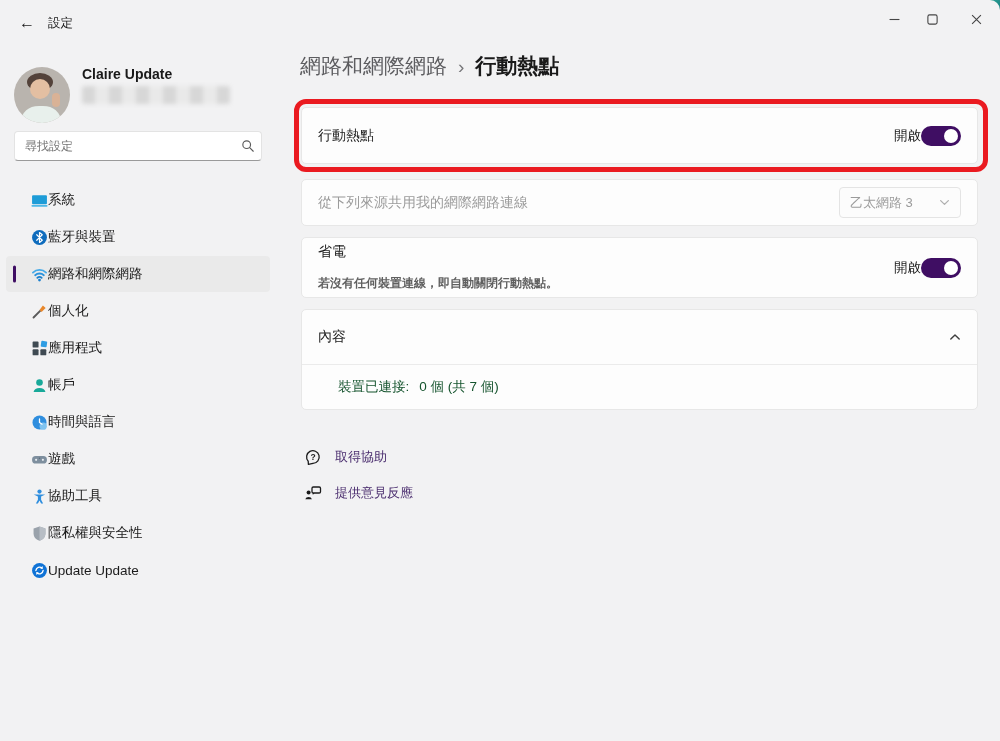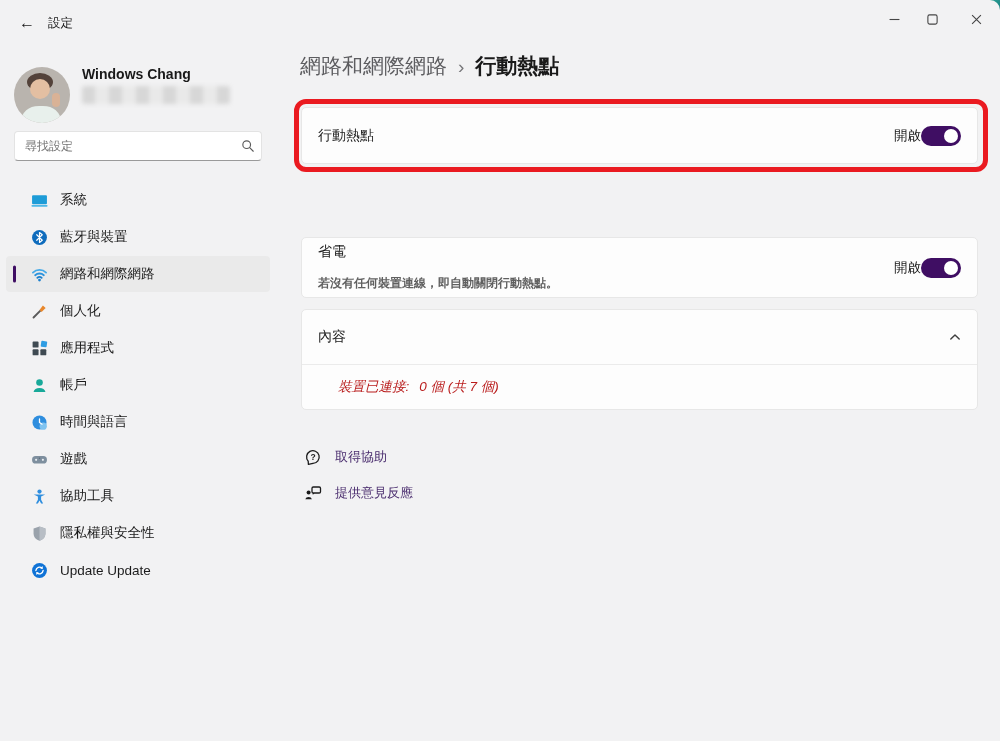--- a/index.html
+++ b/index.html
@@ -44,21 +44,21 @@
     background:#fff;border:1px solid #e3e3e3;border-bottom:1px solid #9a9a9a;
     border-radius:4px;display:flex;align-items:center;}
   .search-box input{flex:1;border:none;outline:none;background:transparent;
     font-family:inherit;font-size:12px;color:#333;padding:0 8px 0 10px;min-width:0;}
   .search-box input::placeholder{color:#737373;opacity:1;}
   .search-icn{width:26px;display:flex;justify-content:center;align-items:center;}
 
   
   .nav{position:absolute;left:6px;top:182px;width:264px;}
   .nav-item{position:relative;height:36px;margin-bottom:1px;border-radius:4px;
-    display:flex;align-items:center;gap:12px;padding-left:24px;cursor:pointer;
+    display:flex;align-items:center;gap:0;padding-left:24px;cursor:pointer;
     font-size:13.5px;color:#1b1b1b;}
   .nav-item.selected{background:#eaeaea;}
   .nav-item.selected::before{content:'';position:absolute;left:7px;top:50%;
     transform:translateY(-50%);width:3px;height:17px;border-radius:2px;
     background:var(--accent);}
   .nav-icn{width:18px;height:18px;display:flex;align-items:center;justify-content:center;flex:none;}
 
   
   .breadcrumb{position:absolute;left:300px;top:50px;height:32px;
     display:flex;align-items:center;gap:11px;font-size:21px;}
@@ -87,21 +87,21 @@
     justify-content:space-between;padding:0 10px;font-size:13px;color:#9b9b9b;
     cursor:default;}
 
   .twoline{display:flex;flex-direction:column;gap:14px;}
   .card-sub{font-size:12px;color:#606060;font-weight:bold;}
 
   .card.expander{flex-direction:column;align-items:stretch;padding:0;}
   .exp-header{height:55px;display:flex;align-items:center;padding:0 16px;cursor:pointer;}
   .exp-divider{height:1px;background:#ebebeb;margin:0;}
   .exp-row{height:44px;display:flex;align-items:center;padding-left:36px;gap:10px;
-    font-size:13.5px;color:#b91c1c;font-style:italic;}
+    font-size:13.5px;color:#14532d;}
 
   .link-row{position:absolute;left:303px;display:flex;align-items:center;gap:12px;
     cursor:pointer;z-index:2;}
   .link-label{font-size:13px;color:var(--link);}
   .link-icn{width:20px;height:20px;display:flex;align-items:center;justify-content:center;}
 
   svg{display:block;}
 </style>
 </head>
 <body>
@@ -133,21 +133,21 @@
 
   <div class="avatar">
     <svg width="56" height="56" viewBox="0 0 56 56">
       <rect width="56" height="56" fill="#b9b4ae"></rect>
       <ellipse cx="26" cy="15" rx="13" ry="9" fill="#53423a"></ellipse>
       <circle cx="26" cy="22" r="10" fill="#e3bfa2"></circle>
       <path d="M6 56 q3 -17 19 -17 h4 q16 0 19 17 z" fill="#e8f0ec"></path>
       <rect x="38" y="26" width="8" height="14" rx="4" fill="#d9b296"></rect>
     </svg>
   </div>
-  <div class="profile-name">Windows Chang</div>
+  <div class="profile-name">Claire Update</div>
   <div class="email-blur"></div>
 
   <div class="search-box">
     <input type="text" placeholder="尋找設定" style="">
     <span class="search-icn">
       <svg width="14" height="14" viewBox="0 0 16 16">
           <circle cx="6.5" cy="6.5" r="4.4" fill="none" stroke="#5a5a5a" stroke-width="1.3"></circle>
           <line x1="9.9" y1="9.9" x2="14" y2="14" stroke="#5a5a5a" stroke-width="1.3" stroke-linecap="round"></line>
         </svg>
     </span>
@@ -286,20 +286,29 @@
 
   <div class="card" style="top:107px;height:57px;">
     <span class="card-label">行動熱點</span>
     <span class="spacer"></span>
     <span class="toggle-wrap">
       <span class="toggle-state">開啟</span>
       <span class="toggle"></span>
     </span>
   </div>
 
+  <div class="card disabled" style="top:179px;height:47px;">
+    <span class="card-label">從下列來源共用我的網際網路連線</span>
+    <span class="dropdown">
+      <span>乙太網路 3</span>
+      <svg width="11" height="11" viewBox="0 0 10 10">
+          <path d="M1.5 3.3 L5 6.7 L8.5 3.3" stroke="#b0b0b0" stroke-width="1.2" fill="none" stroke-linecap="round" stroke-linejoin="round"></path>
+        </svg>
+    </span>
+  </div>
 
   <div class="card" style="top:237px;height:61px;">
     <span class="twoline">
       <span class="card-label">省電</span>
       <span class="card-sub">若沒有任何裝置連線，即自動關閉行動熱點。</span>
     </span>
     <span class="spacer"></span>
     <span class="toggle-wrap">
       <span class="toggle-state">開啟</span>
       <span class="toggle"></span>

